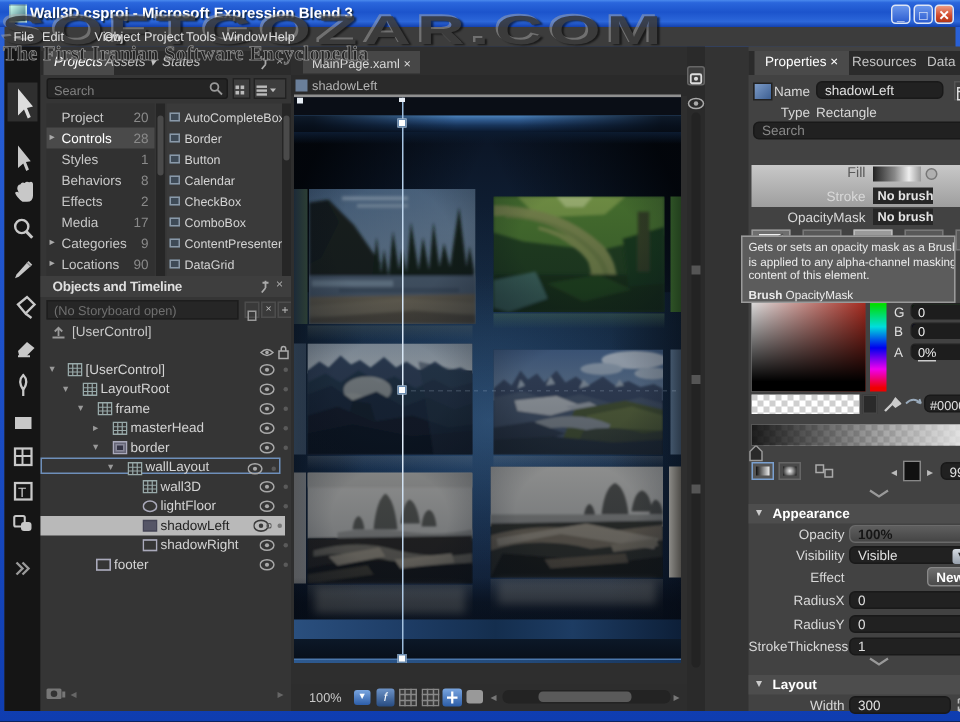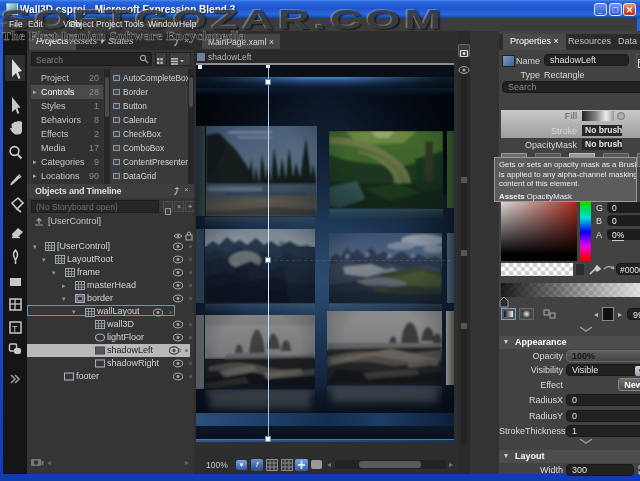--- a/index.html
+++ b/index.html
@@ -268,21 +268,21 @@
         <div class="trow" style="top:53px">
             <s class="ta" style="left:35px">▾</s>
             <svg class="ti" style="left:48px">
               <use href="#bico"></use>
             </svg>
             <span style="position:absolute;left:60px">border</span>
             <svg class="eye">
               <use href="#eyeg"></use>
             </svg>
           </div>
-        <div class="trow" style="top:66px;width:148px;border:1px solid #6e8fba;height:11px">
+        <div class="trow" style="top:66px;width:160px;border:1px solid #6e8fba;height:11px">
             <s class="ta" style="left:44px;top:0px">▾</s>
             <svg class="ti" style="left:57px;top:1.5px">
               <use href="#gico"></use>
             </svg>
             <span style="position:absolute;left:69px;top:-1px">wallLayout</span>
             <svg class="eye" style="top:1.5px">
               <use href="#eyeg"></use>
             </svg>
           </div>
         <div class="trow" style="top:79px">
@@ -711,18 +711,18 @@
         </svg>
       <div class="abs" style="left:154px;top:436px;width:4px;height:4px;background:#ccc;border-radius:2px"></div>
       <div class="abs" style="left:163px;top:20px;width:7px;height:423px;background:#2e2e2e">
           <div style="position:absolute;left:0px;top:44px;color:#888;font-size:6px">▲</div>
           <div style="position:absolute;left:1px;top:30px;width:5px;height:120px;background:#4e4e4e;border-radius:2px"></div>
           <div style="position:absolute;left:0px;top:408px;color:#888;font-size:6px">▼</div>
         </div>
     </div>
     <div id="tooltip" class="abs" style="left:491px;top:126px;width:143px;height:45px;background:#5c5c5c;border:1px solid #9a9a9a;z-index:50;color:#ececec;font-size:7.8px;padding:2px 4px;line-height:9.5px;white-space:nowrap;overflow:hidden">
       Gets or sets an opacity mask as a Brush imple<br>is applied to any alpha-channel masking for th<br>content of this element.<br>
-      <span style="display:inline-block;margin-top:3px"><b>Assets</b> OpacityMask</span>
+      <span style="display:inline-block;margin-top:3px"><b>Brush</b> OpacityMask</span>
     </div>
   </div>
   <div id="wm1" class="abs" style="left:1px;top:5px;z-index:100;font-size:27px;font-weight:bold;letter-spacing:2.5px;color:#3b3b3b;transform:scaleX(1.63);transform-origin:0 0;text-shadow:-1px -1px 0 rgba(170,170,170,.55),1px 1px 1px rgba(0,0,0,.65);opacity:.88">SOFTGOZAR.COM</div>
   <div id="wm2" class="abs" style="left:2px;top:28px;z-index:100;font-family:'Liberation Serif',serif;font-size:13.5px;font-weight:bold;color:#242424;-webkit-text-stroke:.5px #909090;letter-spacing:.2px">The First Iranian Software Encyclopedia</div>
 </div>
 
 </body></html>

